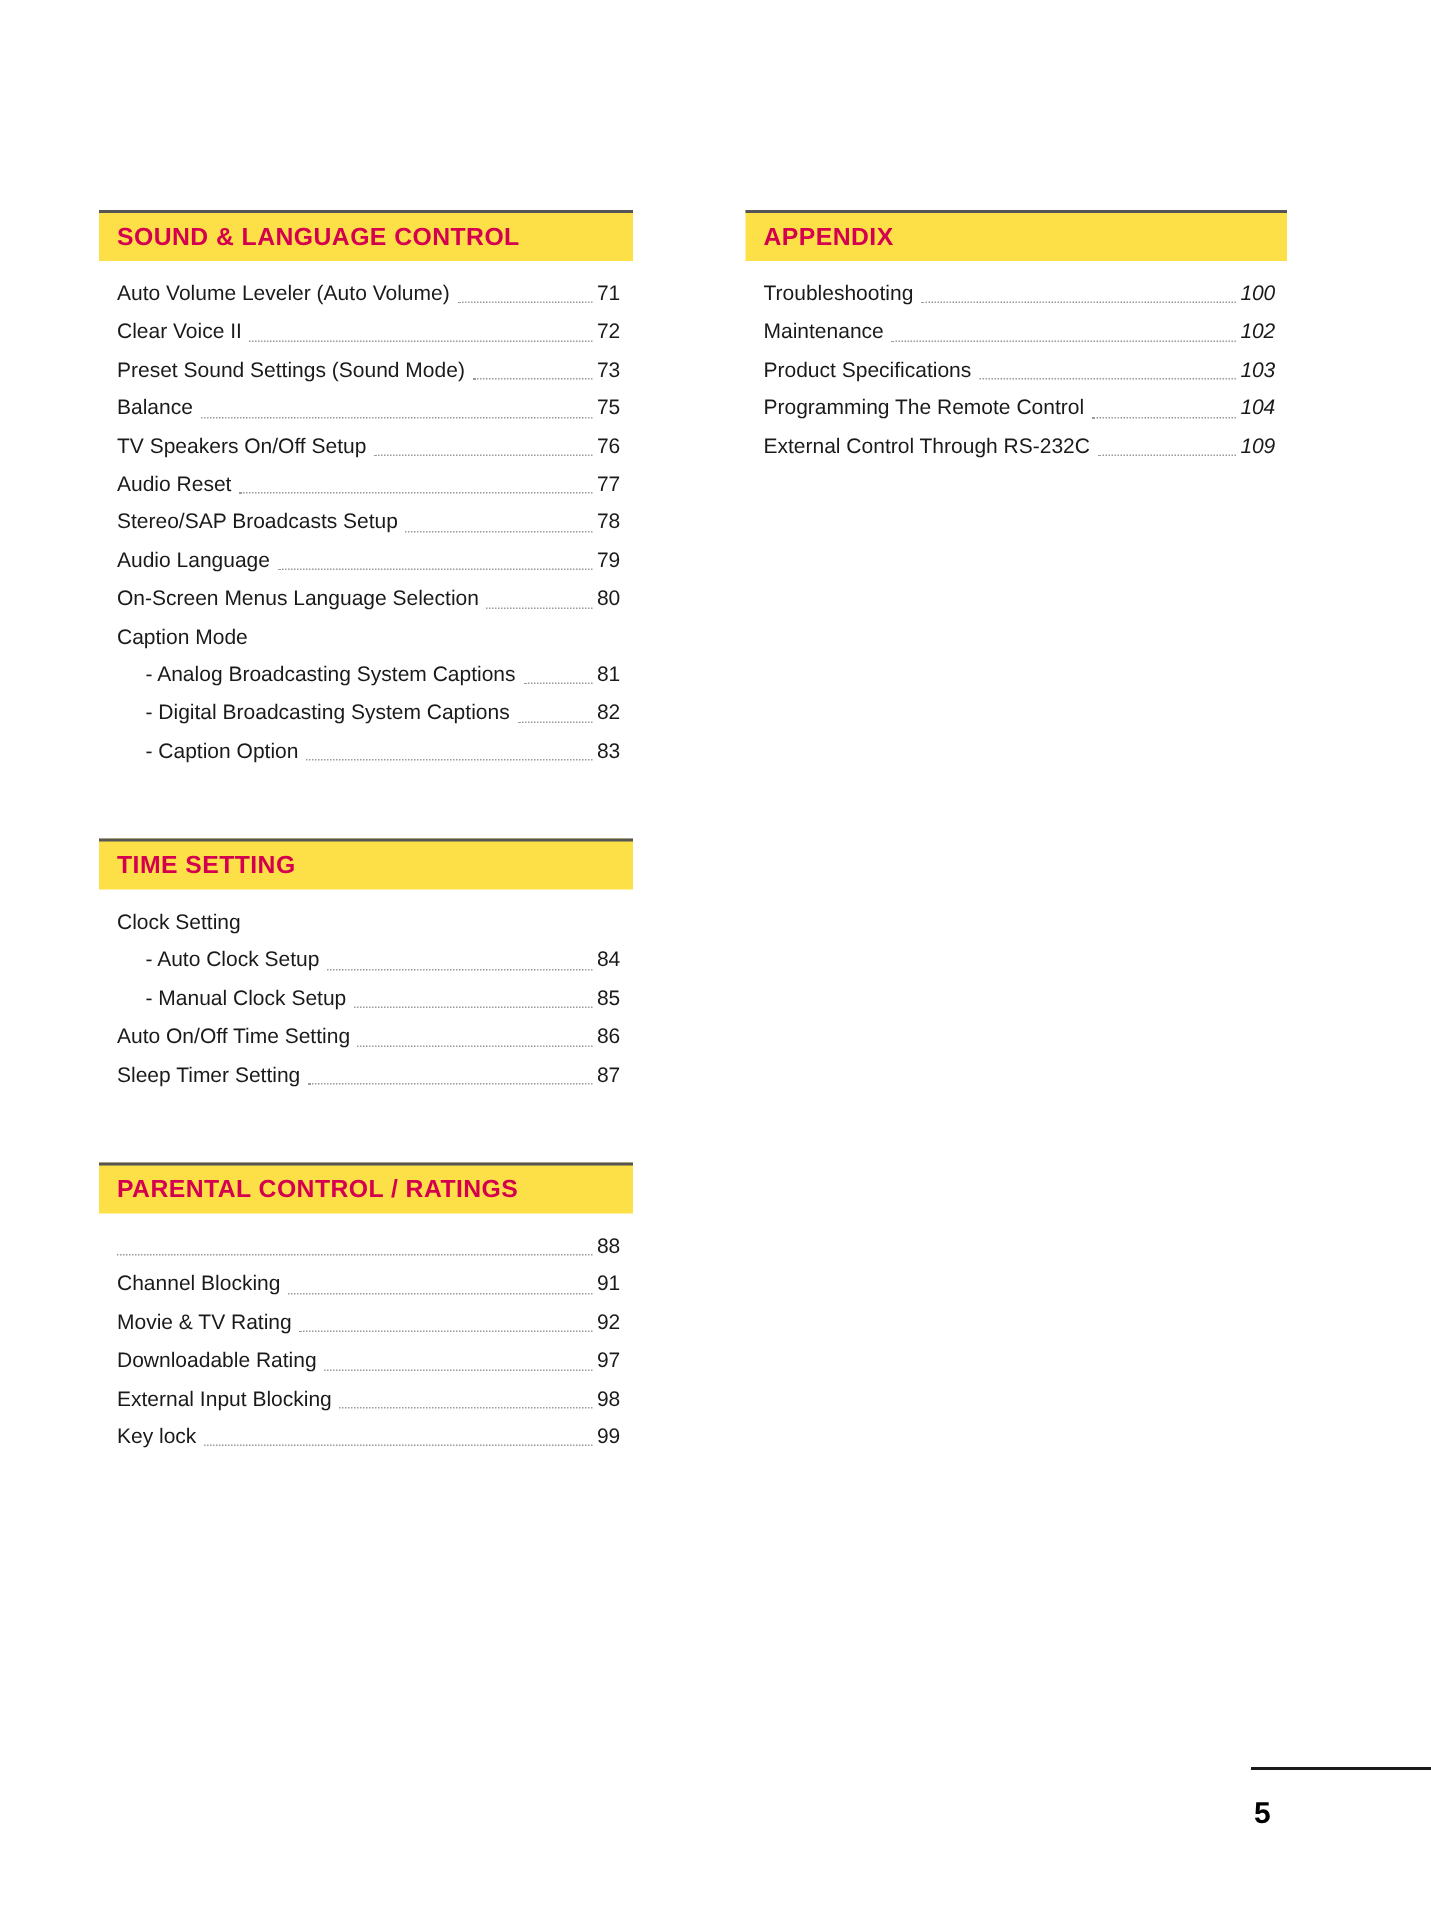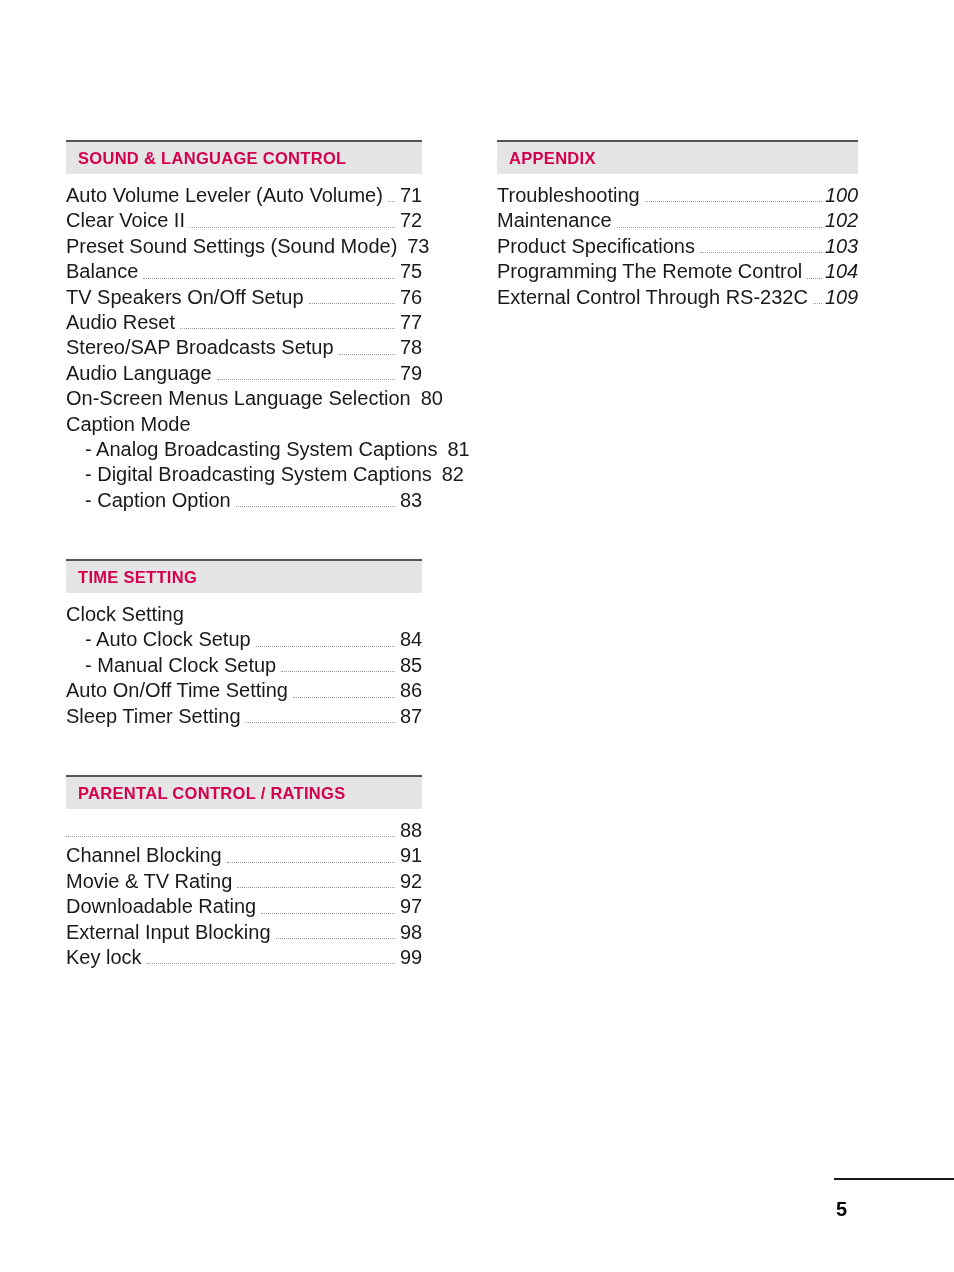--- a/index.html
+++ b/index.html
@@ -37,21 +37,21 @@
     top: 0;
   }
   .column-left  { left: 66px;  width: 356px; }
   .column-right { left: 497px; width: 361px; }
 
   
   .section { margin-bottom: 28px; }
   .section-gap-lg { margin-bottom: 46px; }
 
   .section-header {
-    background: #e5e5e5;
+    background: #fde047;
     border-top: 2px solid #555555;
     height: 34px;
     padding: 0 0 0 12px;
     display: flex;
     align-items: center;
     text-align: center;
   }
 
   .section-title {
     color: #d4004f;
@@ -63,43 +63,44 @@
 
   
   .entry-list {
     margin-top: 9px;
     list-style: none;
   }
 
   .entry {
     display: flex;
     align-items: flex-end;
-    font-size: 20px;
+    font-size: 14px;
     line-height: 25.4px;
     height: 25.4px;
     white-space: nowrap;
+    margin-left: 12px;
   }
 
   .entry-label {
     flex: 0 0 auto;
     padding-right: 5px;
     line-height: 25.4px;
   }
 
   .entry-leader {
     flex: 1 1 auto;
     border-bottom: 1px dotted #9a9a9a;
     margin: 0 3px 6px 0;
     min-width: 0;
     height: 1px;
   }
 
   .entry-page {
     flex: 0 0 auto;
-    text-align: right;
+    text-align: left;
     line-height: 25.4px;
     letter-spacing: -0.1px;
   }
   .column-left  .entry-page { min-width: 24px; }
   .column-right .entry-page { min-width: 31px; font-style: italic; }
 
   
   .entry-sub .entry-label { padding-left: 19px; }
 
   

